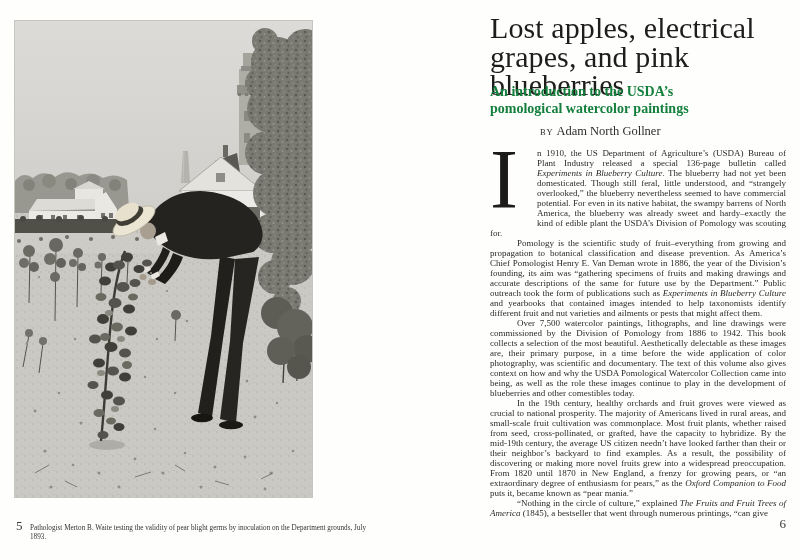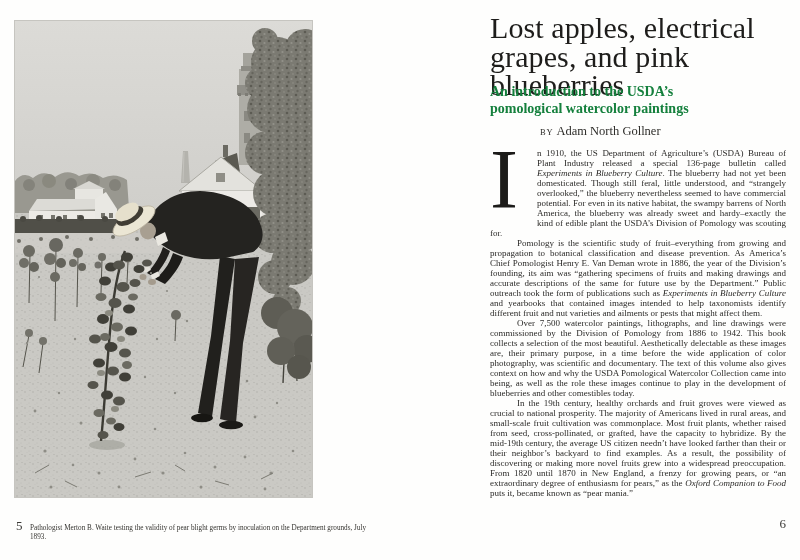--- a/index.html
+++ b/index.html
@@ -302,17 +302,18 @@
     <h1 class="col title">Lost apples, electrical grapes, and pink blueberries</h1>
     <h2 class="col subtitle">An introduction to the USDA’s pomological watercolor paintings</h2>
     <div class="col byline">
       <span class="by">BY</span><span>Adam North Gollner</span>
     </div>
     <div class="col body" id="article-body">
         <p class="first"><span class="dropcap">I</span><span>n 1910, the US Department of Agriculture’s (USDA) Bureau of Plant Industry released a special 136-page bulletin called </span><em>Experiments in Blueberry Culture</em><span>. The blueberry had not yet been domesticated. Though still feral, little understood, and “strangely overlooked,” the blueberry nevertheless seemed to have commercial potential. For even in its native habitat, the swampy barrens of North America, the blueberry was already sweet and hardy–exactly the kind of edible plant the USDA’s Division of Pomology was scouting for.</span></p>
         <p class="indent"><span>Pomology is the scientific study of fruit–everything from growing and propagation to botanical classification and disease prevention. As America’s Chief Pomologist Henry E. Van Deman wrote in 1886, the year of the Division’s founding, its aim was “gathering specimens of fruits and making drawings and accurate descriptions of the same for future use by the Department.” Public outreach took the form of publications such as </span><em>Experiments in Blueberry Culture</em><span> and yearbooks that contained images intended to help taxonomists identify different fruit and nut varieties and ailments or pests that might affect them.</span></p>
         <p class="indent"><span>Over 7,500 watercolor paintings, lithographs, and line drawings were commissioned by the Division of Pomology from 1886 to 1942. This book collects a selection of the most beautiful. Aesthetically delectable as these images are, their primary purpose, in a time before the wide application of color photography, was scientific and documentary. The text of this volume also gives context on how and why the USDA Pomological Watercolor Collection came into being, as well as the role these images continue to play in the development of blueberries and other comestibles today.</span></p>
         <p class="indent"><span>In the 19th century, healthy orchards and fruit groves were viewed as crucial to national prosperity. The majority of Americans lived in rural areas, and small-scale fruit cultivation was commonplace. Most fruit plants, whether raised from seed, cross-pollinated, or grafted, have the capacity to hybridize. By the mid-19th century, the average US citizen needn’t have looked farther than their or their neighbor’s backyard to find examples. As a result, the possibility of discovering or making more novel fruits grew into a widespread preoccupation. From 1820 until 1870 in New England, a frenzy for growing pears, or “an extraordinary degree of enthusiasm for pears,” as the </span><em>Oxford Companion to Food</em><span> puts it, became known as “pear mania.”</span></p>
+        <p class="indent"><span>“Nothing in the circle of culture,” explained </span><em>The Fruits and Fruit Trees of America</em><span> (1845), a bestseller that went through numerous printings, “can give</span></p>
       </div>
     <div class="pagenum right">6</div>
   </div>
 
 </div>
 
 </body></html>

